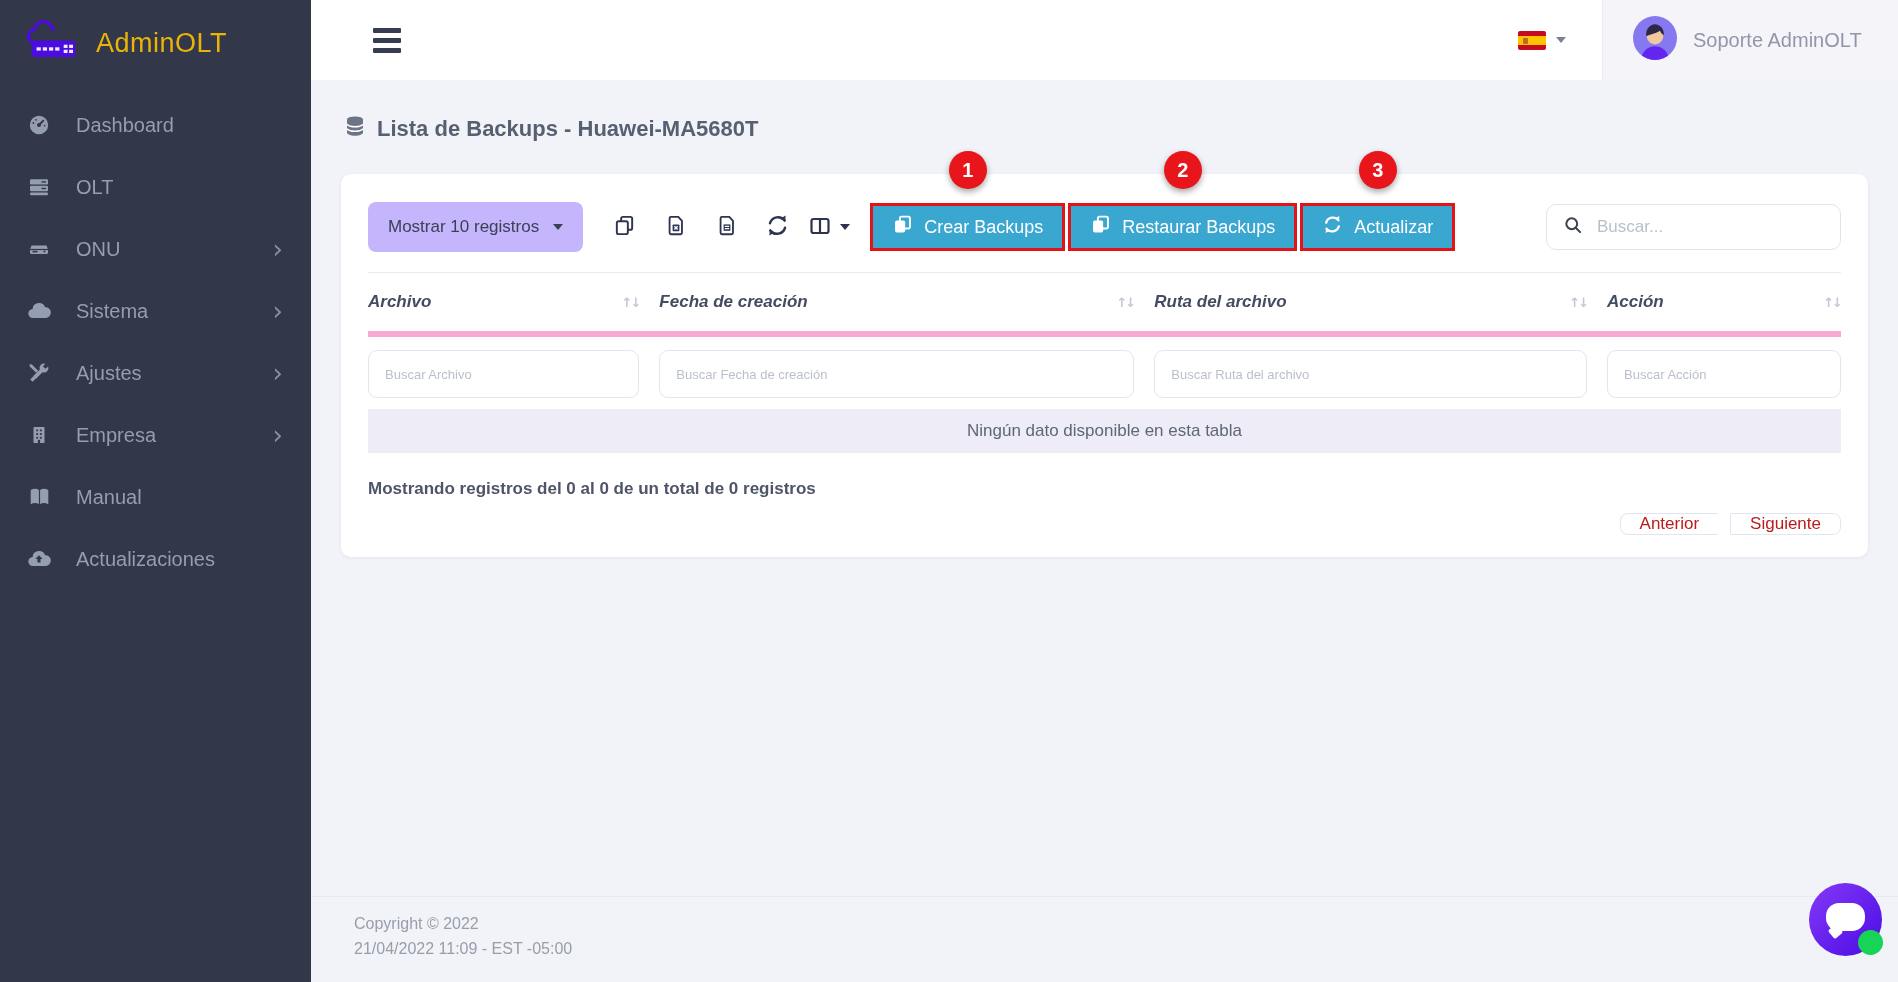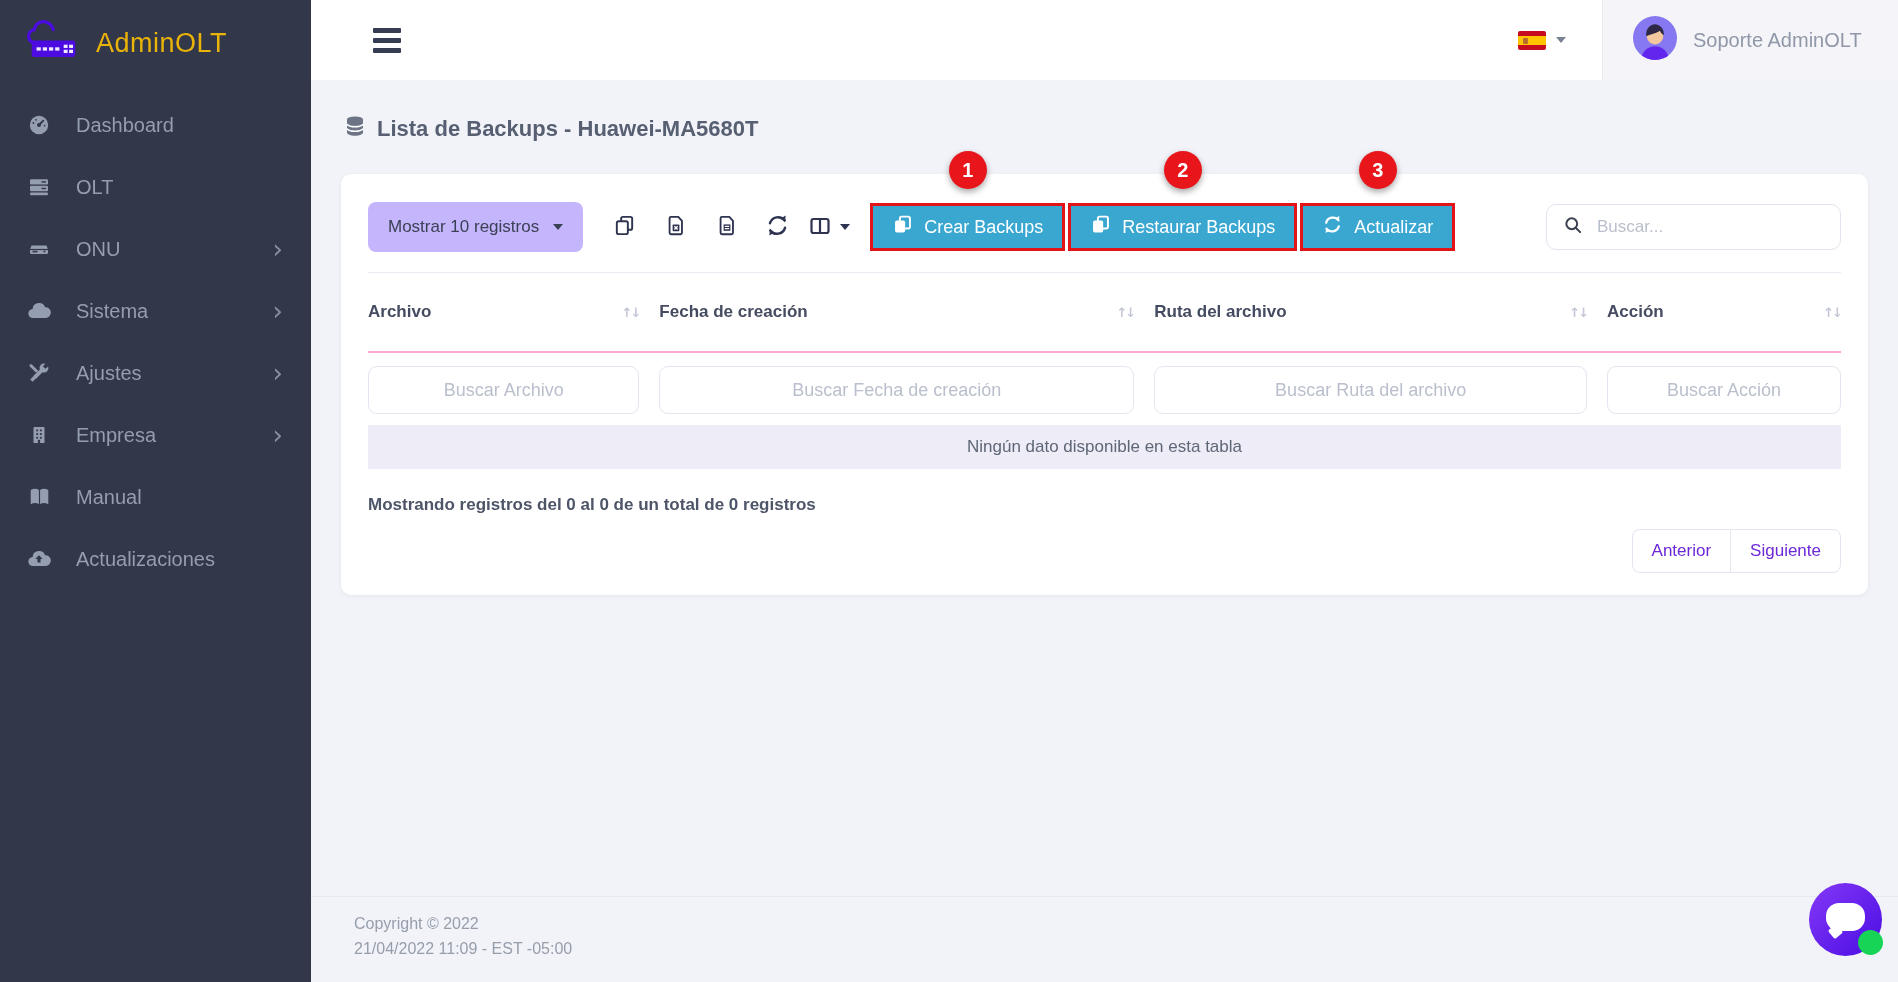--- a/index.html
+++ b/index.html
@@ -51,32 +51,32 @@
   .action-wrap { position:relative; margin-left:3px; }
   .action-wrap.first { margin-left:16px; }
   .action-btn { display:flex; align-items:center; gap:11px; background:#3aa7d1; color:#fff; border:3px solid #e31418; height:48px; padding:0 19px; font-size:18px; cursor:pointer; font-family:inherit; }
   .badge { position:absolute; top:-52px; left:50%; transform:translateX(-50%); width:38px; height:38px; border-radius:50%; background:#e8151b; color:#fff; font-size:20px; font-weight:bold; display:flex; align-items:center; justify-content:center; box-shadow:0 3px 6px rgba(0,0,0,.35); }
   .search-box { margin-left:auto; width:295px; height:46px; border:1px solid #e1e4ee; border-radius:10px; display:flex; align-items:center; padding:0 16px; gap:13px; background:#fff; }
   .search-box input { border:none; outline:none; flex:1; font-size:17px; color:#3a4154; font-family:inherit; background:transparent; }
   .search-box input::placeholder { color:#b9bfcc; }
 
   
   .tgrid { display:grid; grid-template-columns:1.16fr 2.03fr 1.85fr 1fr; column-gap:20px; }
-  .thead { margin-top:20px; border-top:1px solid #e9eaf2; border-bottom:2px solid #f9a8d4; padding:29px 0; }
+  .thead { margin-top:20px; border-top:1px solid #e9eaf2; border-bottom:6px solid #f9a8d4; padding:19px 0;font-style:italic; }
   .th { display:flex; align-items:center; justify-content:space-between; font-size:17px; font-weight:bold; color:#454c61; cursor:pointer; }
   .sort { font-size:13px; color:#c4c8d6; letter-spacing:-2px; font-family:"DejaVu Sans",sans-serif; }
   .tfilters { padding:13px 0 11px 0; }
-  .tfilters input { width:100%; height:48px; border:1px solid #e3e5ef; border-radius:9px; padding:0 16px; font-size:18px; color:#3a4154; outline:none; font-family:inherit;text-align:center; }
+  .tfilters input { width:100%; height:48px; border:1px solid #e3e5ef; border-radius:9px; padding:0 16px; font-size:13px; color:#3a4154; outline:none; font-family:inherit; }
   .tfilters input::placeholder { color:#b9bfcc; }
   .empty-row { background:#edecf7; height:44px; display:flex; align-items:center; justify-content:center; font-size:17px; color:#5f6776; }
   .summary { margin-top:26px; font-size:17px; font-weight:bold; color:#4e5568; }
   .pagination { display:flex; justify-content:flex-end; margin-top:14px; }
-  .page-btn { background:#fff; border:1px solid #e4e6ef; font-size:17px; color:#6d28d9; padding:11px 19px; cursor:pointer; font-family:inherit; }
+  .page-btn { background:#fff; border:1px solid #e4e6ef; font-size:17px; color:#b91c1c; padding:0 19px; cursor:pointer; font-family:inherit; }
   .page-btn.prev { border-radius:8px 0 0 8px; border-right:none; }
-  .page-btn.next { border-radius:0 8px 8px 0; }
+  .page-btn.next { border-radius:0 8px 8px 0;margin-left:12px; }
 
   
   .footer { border-top:1px solid #e7e8f0; padding:15px 30px 20px 43px; }
   .footer div { font-size:16px; color:#969dab; line-height:1.55; }
 
   
   .chat { position:absolute; right:16px; bottom:26px; width:73px; height:73px; border-radius:50%; background:linear-gradient(135deg,#7e34f4 10%,#5011e6 90%); cursor:pointer; }
   .chat-bubble { position:absolute; left:17px; top:20px; width:39px; height:28px; background:#fff; border-radius:13px; }
   .chat-bubble::after { content:""; position:absolute; left:4px; bottom:-6px; width:11px; height:11px; background:#fff; transform:rotate(50deg); border-radius:2px; }
   .chat-dot { position:absolute; right:-1px; bottom:1px; width:25px; height:25px; border-radius:50%; background:#17d457; }

